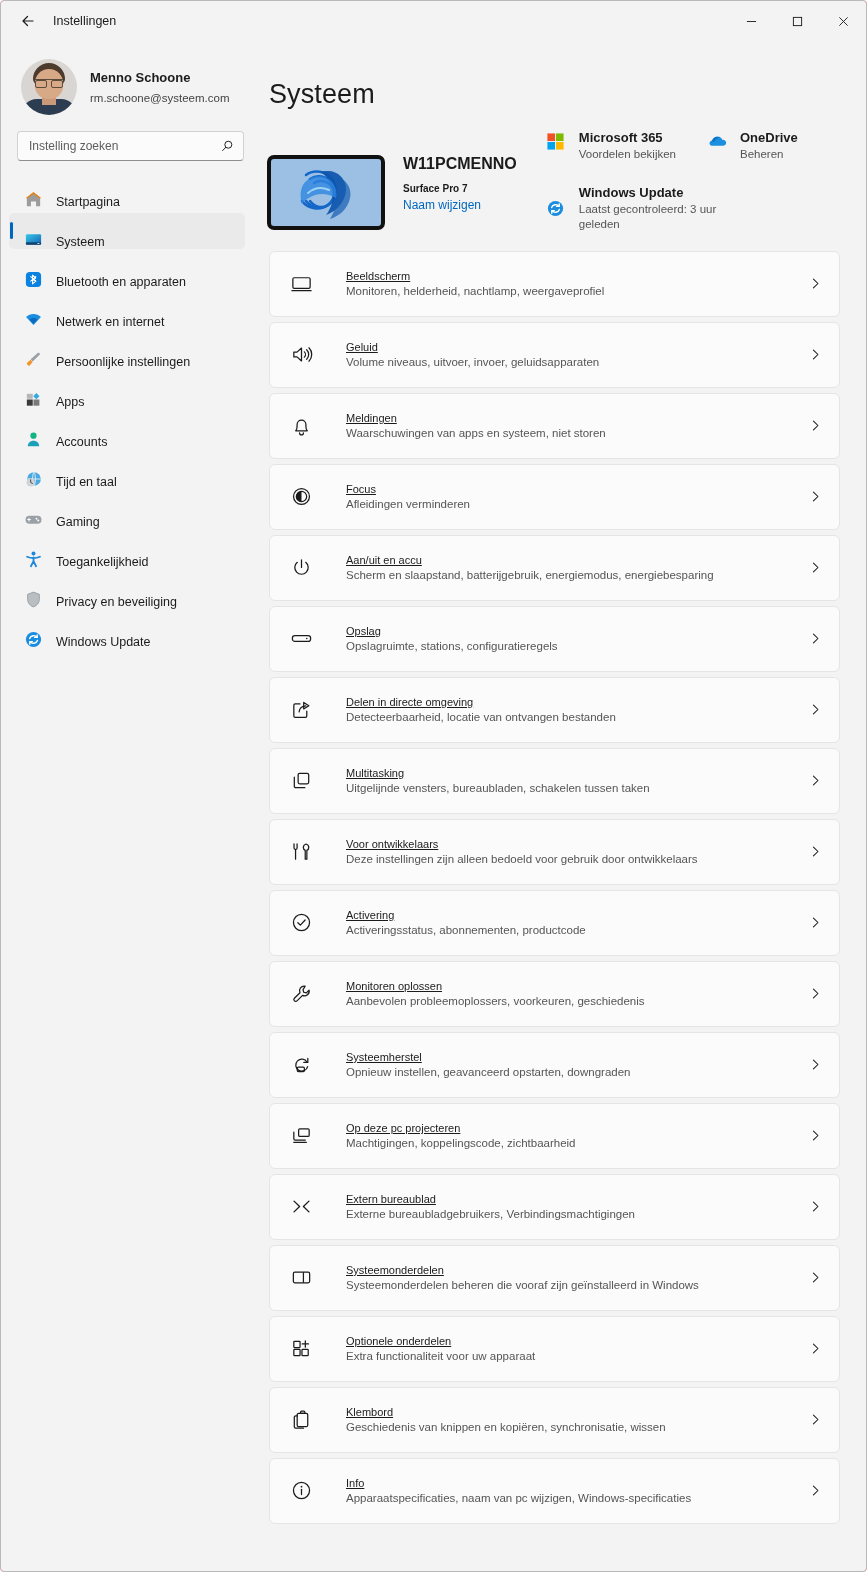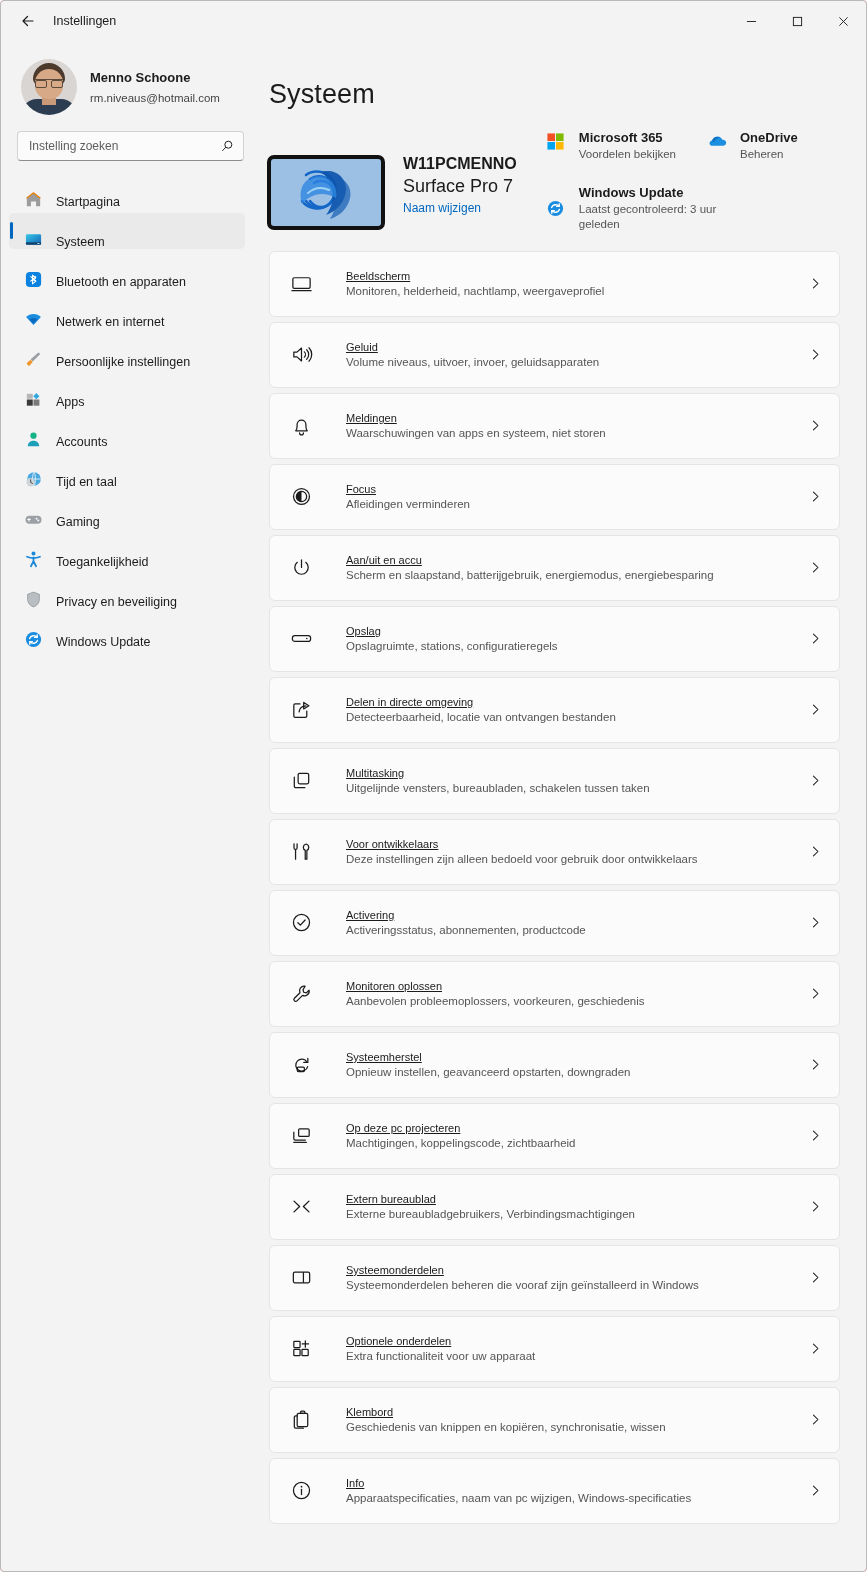--- a/index.html
+++ b/index.html
@@ -171,21 +171,21 @@
     border: 4px solid #111; border-radius: 7px;
     background: #9cc0e4;
     overflow: hidden; position: relative;
   }
   .device-thumb .bloom {
     position: absolute; left: 50%; top: 50%;
     transform: translate(-50%,-50%);
     width: 76px; height: 60px;
   }
   .dev-name { font-size: 16px; font-weight: bold; color: #1b1b1b; }
-  .dev-model { font-size: 18px; color: #1b1b1b; margin-top: 3px; }
+  .dev-model { font-size: 10px; color: #1b1b1b; margin-top: 10px; font-weight: bold; }
   .dev-link { font-size: 12px; color: #0067c0; margin-top: 4px; }
 
   .hero-right { margin-left: 28px; flex: 1; }
   .hero-top-row { display: flex; gap: 30px; }
   .svc { display: flex; gap: 12px; align-items: flex-start; }
   .svc-ico { width: 22px; flex: 0 0 22px; display: flex; align-items: center; justify-content: center; padding-top: 2px;}
   .svc-title { font-size: 13px; font-weight: bold; color: #1b1b1b; }
   .svc-sub { font-size: 11.5px; color: #555; margin-top: 2px; line-height: 1.32; }
   .svc-wu { margin-top: 23px; }
   .svc-wu .svc-ico { padding-top: 14px; }
@@ -254,21 +254,21 @@
       <div class="profile">
         <div class="avatar">
           <div class="shirt"></div>
           <div class="neck"></div>
           <div class="hair"></div>
           <div class="face"></div>
           <div class="glasses"></div>
         </div>
         <div class="profile-text">
           <div class="profile-name">Menno Schoone</div>
-          <div class="profile-mail">rm.niveaus@hotmail.com</div>
+          <div class="profile-mail">rm.schoone@systeem.com</div>
         </div>
       </div>
 
       <div class="search-wrap">
         <div class="search-box">
           <input type="text" placeholder="Instelling zoeken" style="">
           <span class="search-ico">
             <svg viewBox="0 0 16 16" fill="none" stroke="currentColor" stroke-width="1.1">
               <circle cx="9.5" cy="6.5" r="4"></circle>
                 <path d="M6.6 9.5L3 13.2" stroke-linecap="round"></path>

